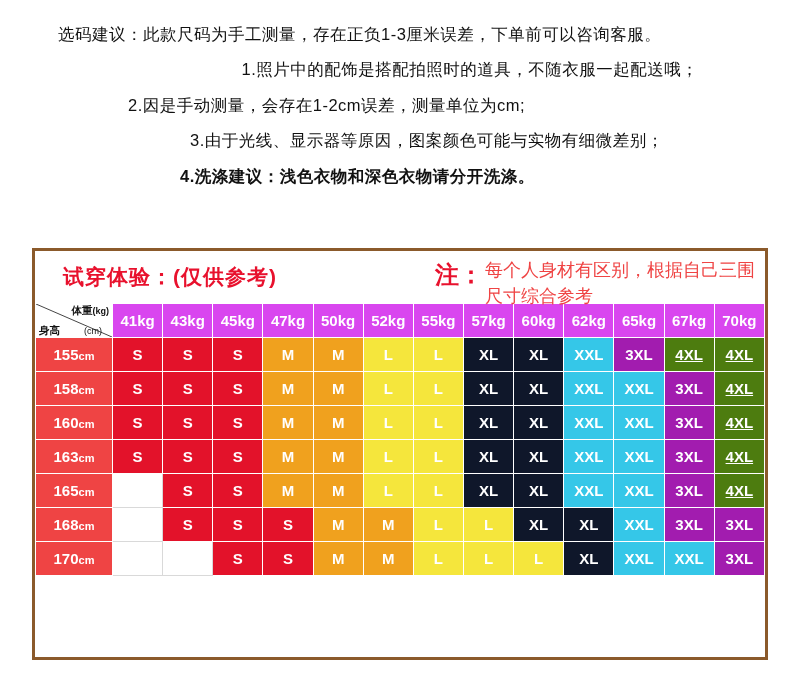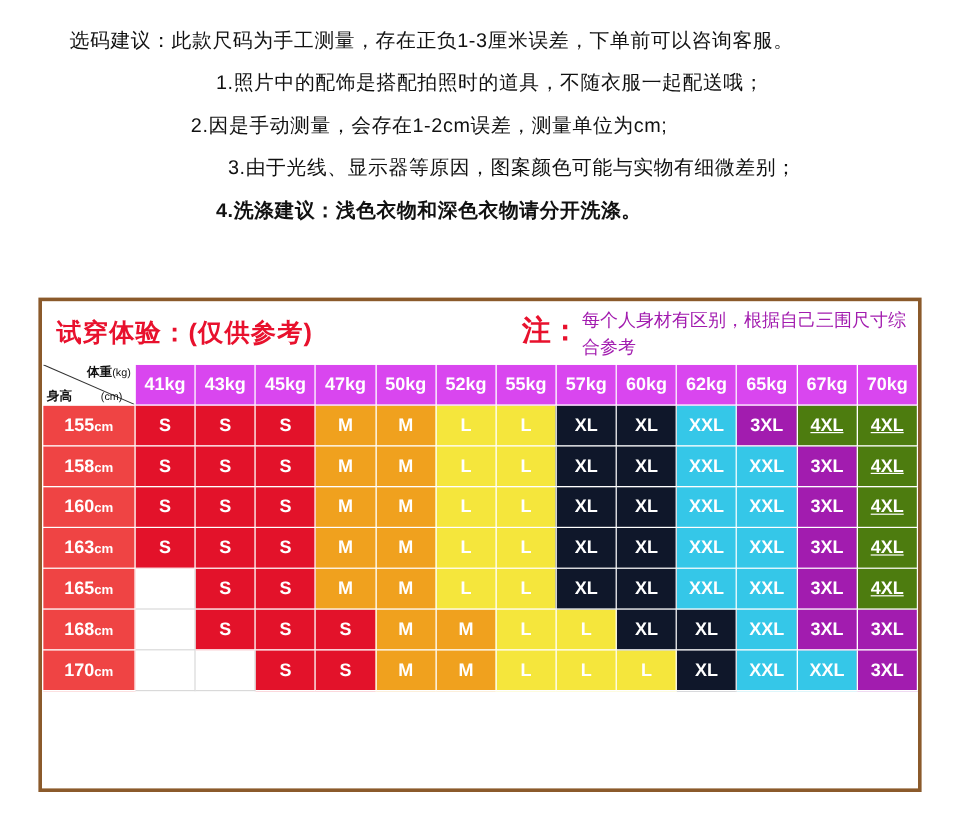--- a/index.html
+++ b/index.html
@@ -27,41 +27,41 @@
   }
   .note-line {
     font-size: 16.5px;
     letter-spacing: 0.5px;
     color: #111;
     margin: 0 0 14px 0;
     line-height: 1.3;
     white-space: nowrap;
   }
   .note-line.lead { margin-left: 18px; }
-  .note-line.n1 { margin-left: 140px; }
-  .note-line.n2 { margin-left: 119px; }
+  .note-line.n1 { margin-left: 140px; text-align: center; }
+  .note-line.n2 { margin-left: 88px; }
   .note-line.n3 { margin-left: 150px; }
   .note-line.n4 { margin-left: 140px; font-weight: bold; }
 
   
   .table-frame {
     position: absolute;
     left: 32px;
     top: 248px;
     width: 736px;
     height: 412px;
     border: 3px solid #8b5a2b;
     box-sizing: border-box;
     background: #ffffff;
   }
 
   .table-header-row {
     position: relative;
     height: 52px;
-    padding: 6px 0 0 12px;
+    padding: 6px 0 0 28px;
     box-sizing: border-box;
   }
   .title-main {
     display: inline-block;
     font-size: 21px;
     font-weight: bold;
     color: #e8112d;
     letter-spacing: 1px;
     vertical-align: middle;
     margin-top: 6px;
@@ -71,22 +71,22 @@
     left: 400px;
     top: 8px;
     font-size: 24px;
     font-weight: bold;
     color: #e8112d;
   }
   .note-text {
     position: absolute;
     left: 450px;
     top: 6px;
-    font-size: 15px;
-    color: #a21caf;
+    font-size: 18px;
+    color: #ef4444;
     line-height: 1.45;
     width: 280px;
   }
 
   table.size-table {
     border-collapse: collapse;
     width: 730px;
     margin: 0;
     table-layout: fixed;
   }
@@ -117,21 +117,21 @@
   td.corner .lbl-weight {
     position: absolute;
     right: 3px;
     top: 1px;
     font-size: 10.5px;
     color: #111;
     font-weight: bold;
     line-height: 1.05;
     text-align: right;
   }
-  td.corner .lbl-weight .unit { font-size: 9px; font-weight: normal; }
+  td.corner .lbl-weight .unit { font-size: 9px; font-weight: bold; }
   td.corner .lbl-height {
     position: absolute;
     left: 3px;
     bottom: 1px;
     font-size: 10.5px;
     color: #111;
     font-weight: bold;
     line-height: 1.05;
     text-align: left;
   }

